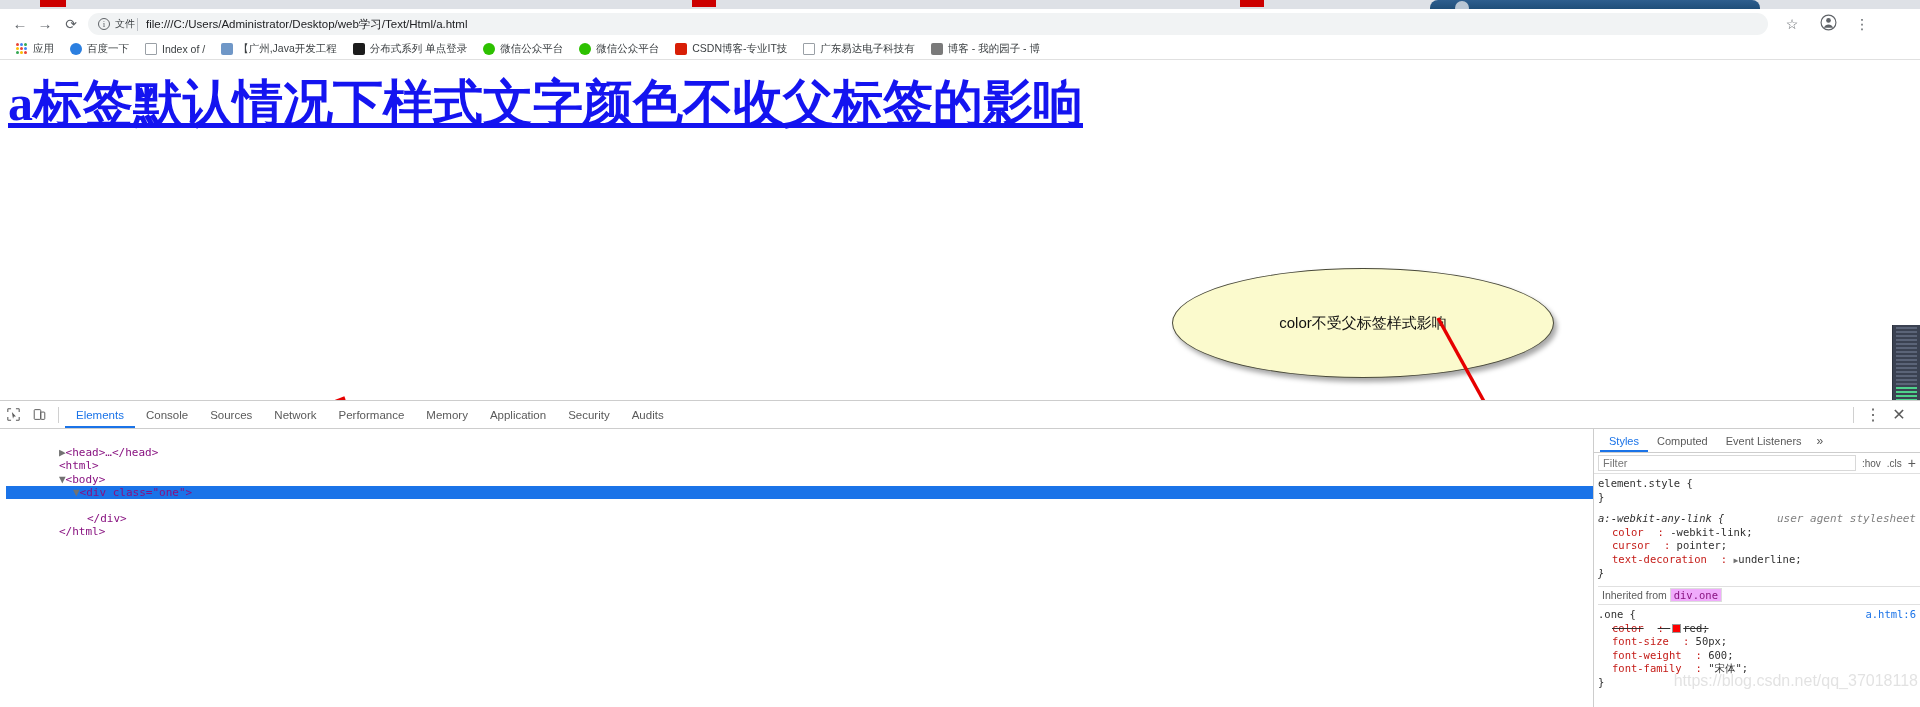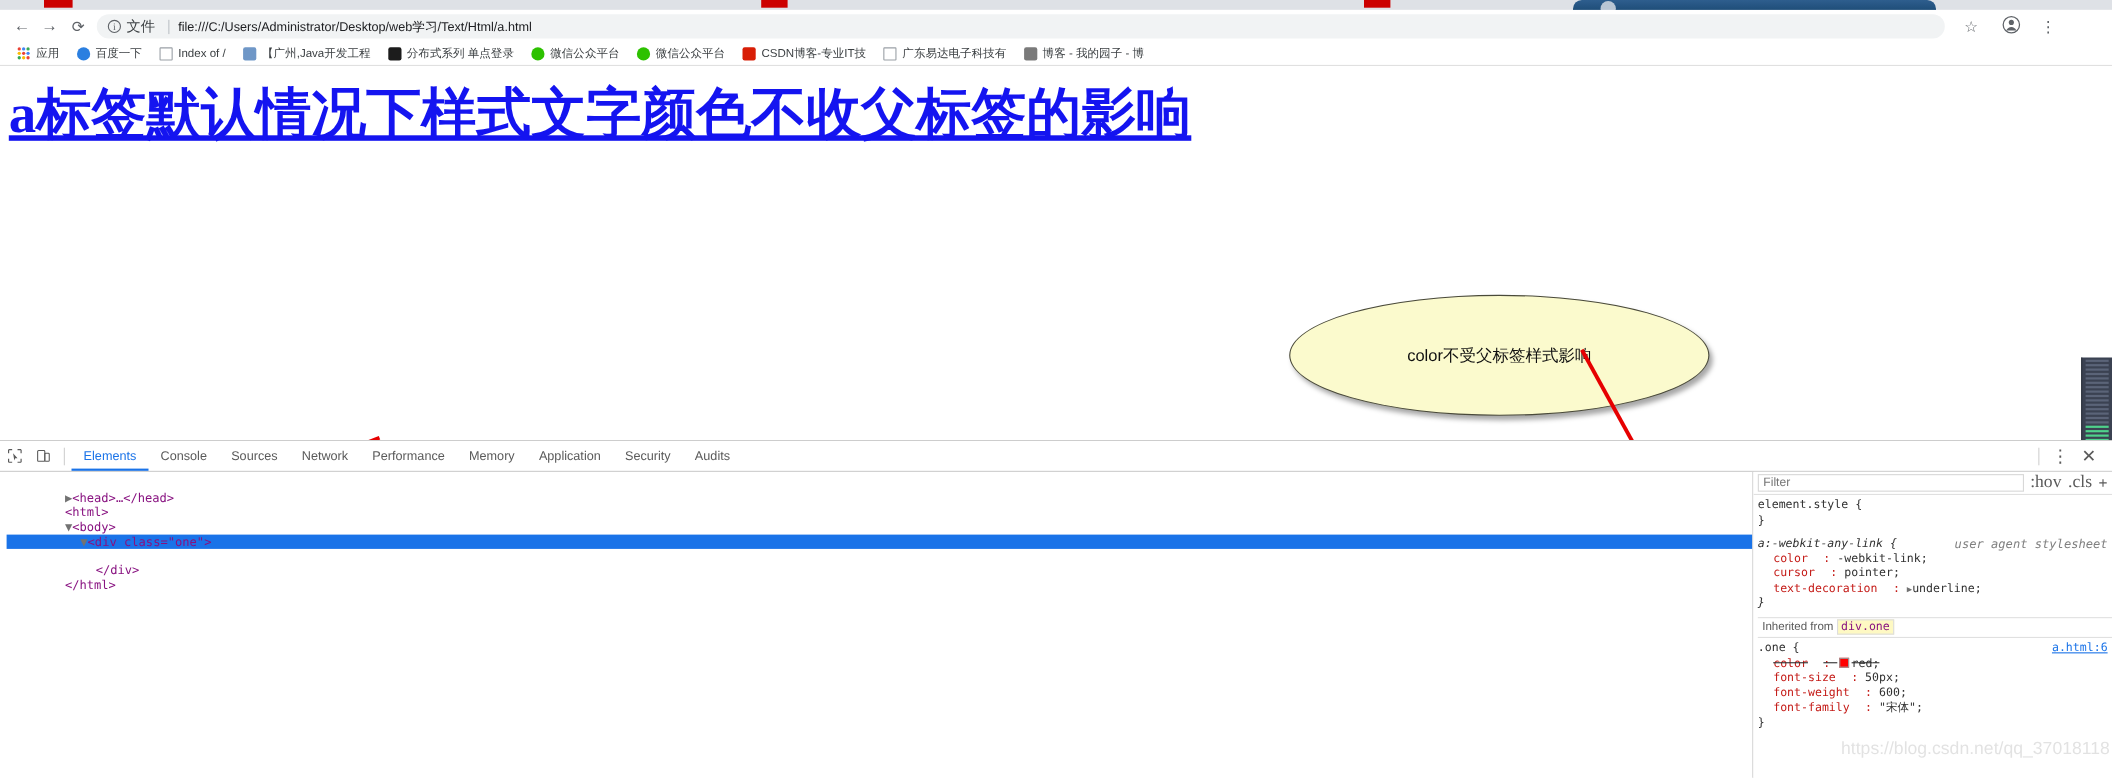--- a/index.html
+++ b/index.html
@@ -45,21 +45,21 @@
   .omnibox {
     position: absolute; top: 4px; left: 88px; width: 1680px; height: 22px;
     background: #f1f3f4; border-radius: 11px;
     display: flex; align-items: center; padding: 0 10px;
   }
   .omni-info {
     width: 12px; height: 12px; border: 1px solid #5f6368; border-radius: 50%;
     color: #5f6368; font-size: 9px; line-height: 11px; text-align: center;
     margin-right: 5px; flex: none; font-family: "Liberation Serif", serif;
   }
-  .omni-scheme { font-size: 13px; color: #3c4043; margin-right: 12px; white-space: nowrap; }
+  .omni-scheme { font-size: 10px; color: #3c4043; margin-right: 2px; white-space: nowrap; }
   .omni-sep { width: 1px; height: 13px; background: #bdc1c6; margin-right: 8px; }
   .omni-url { font-size: 11.5px; color: #202124; white-space: nowrap; }
 
   .tb-icon {
     position: absolute; top: 5px; width: 20px; height: 20px;
     text-align: center; line-height: 20px; color: #5f6368; cursor: pointer;
   }
   .ic-star { left: 1782px; font-size: 14px; }
   .ic-avatar { left: 1818px; }
   .ic-menu { left: 1852px; font-size: 14px; letter-spacing: 0; }
@@ -176,50 +176,50 @@
 
   .st-filterbar {
     height: 21px; display: flex; align-items: center;
     border-bottom: 1px solid #e0e0e0; padding: 0 4px; gap: 6px;
   }
   .st-filter {
     flex: 1; height: 16px; border: 1px solid #d8d8d8; background: #fff;
     font-size: 11px; color: #9a9a9a; padding: 0 4px; line-height: 15px;
     font-family: "Liberation Sans", sans-serif;
   }
-  .st-btn { font-size: 16px; color: #5a5a5a; cursor: pointer;
-    font-family: Liberation Serif, serif; text-align: right; }
+  .st-btn { font-size: 10px; color: #5a5a5a; cursor: pointer;
+    font-family: Liberation Sans, sans-serif; text-align: right; }
   .st-plus { font-size: 14px; color: #5a5a5a; cursor: pointer; }
 
   .st-rules {
     padding: 3px 0 0 4px;
     font-family: "DejaVu Sans Mono", "Liberation Mono", monospace;
     font-size: 10.5px; line-height: 13.5px; color: #303030;
   }
   .st-rule { position: relative; padding-bottom: 2px; }
   .sel-name { color: #303030; font-style: italic; }
   .sel-plain { color: #303030; }
   .prop { color: #c41a16; padding-left: 14px; }
   .val { color: #303030; }
   .ua-note {
     position: absolute; right: 4px; top: 0; color: #808080;
     font-style: italic; font-size: 11px;
   }
   .src-link {
     position: absolute; right: 4px; top: 0; color: #1a73e8;
-    text-decoration: underline; font-size: 10.5px; cursor: pointer;
+    font-size: 10.5px; cursor: pointer;
   }
   .inherited {
     border-top: 1px solid #e0e0e0; border-bottom: 1px solid #e0e0e0;
     margin: 3px 0; padding: 2px 4px; font-size: 10.5px; color: #5a5a5a;
     font-family: "Liberation Sans", sans-serif;
   }
   .inh-chip {
     font-family: "DejaVu Sans Mono", monospace; color: #881280;
-    background: #fef9c3; border: 1px solid #ddd; padding: 0 3px;
+    background: #f0abfc; border: 1px solid #ddd; padding: 0 3px;
   }
   .struck { text-decoration: line-through; }
   .swatch {
     display: inline-block; width: 9px; height: 9px; background: #ff0000;
     border: 1px solid #999; vertical-align: -1px; margin: 0 2px;
   }
   .expander { color: #727272; font-size: 8px; }
 
   .watermark {
     position: absolute; right: 2px; bottom: 18px;
@@ -420,20 +420,26 @@
       </div>
       <div class="dom-line">
         <span style="padding-left:28px"></span><span class="tagc">&lt;/div&gt;</span>
       </div>
       <div class="dom-line">
         <span class="tagc">&lt;/html&gt;</span>
       </div>
     </div>
 
     <div class="styles-pane">
+      <div class="st-tabbar">
+        <div class="st-tab active">Styles</div>
+        <div class="st-tab">Computed</div>
+        <div class="st-tab">Event Listeners</div>
+        <div class="st-more">»</div>
+      </div>
 
       <div class="st-filterbar">
         <input class="st-filter" placeholder="Filter" style="">
         <span class="st-btn">:hov</span>
         <span class="st-btn">.cls</span>
         <span class="st-plus">+</span>
       </div>
 
       <div class="st-rules">
 

